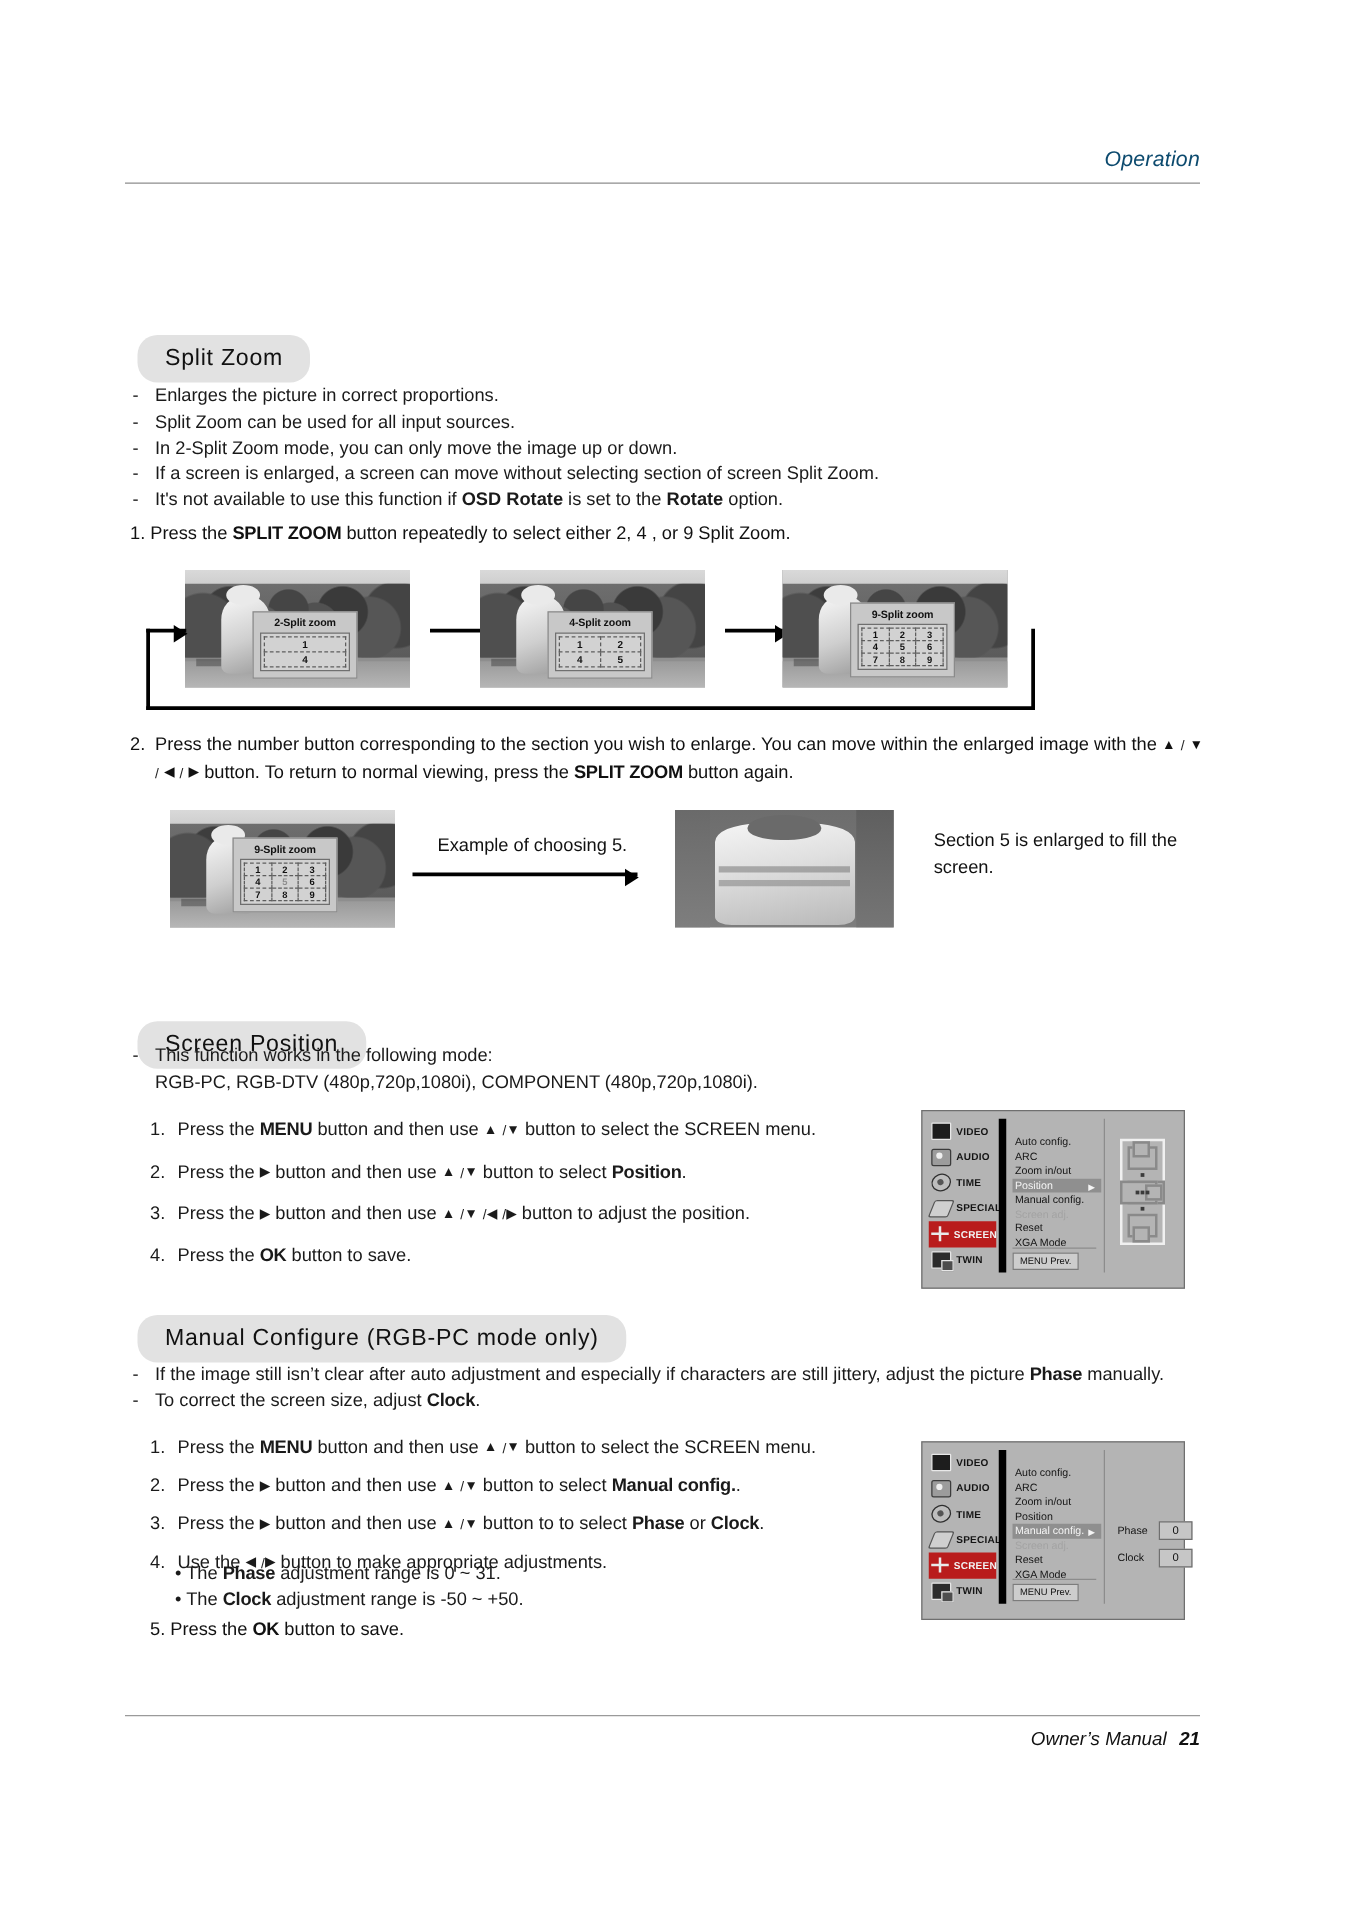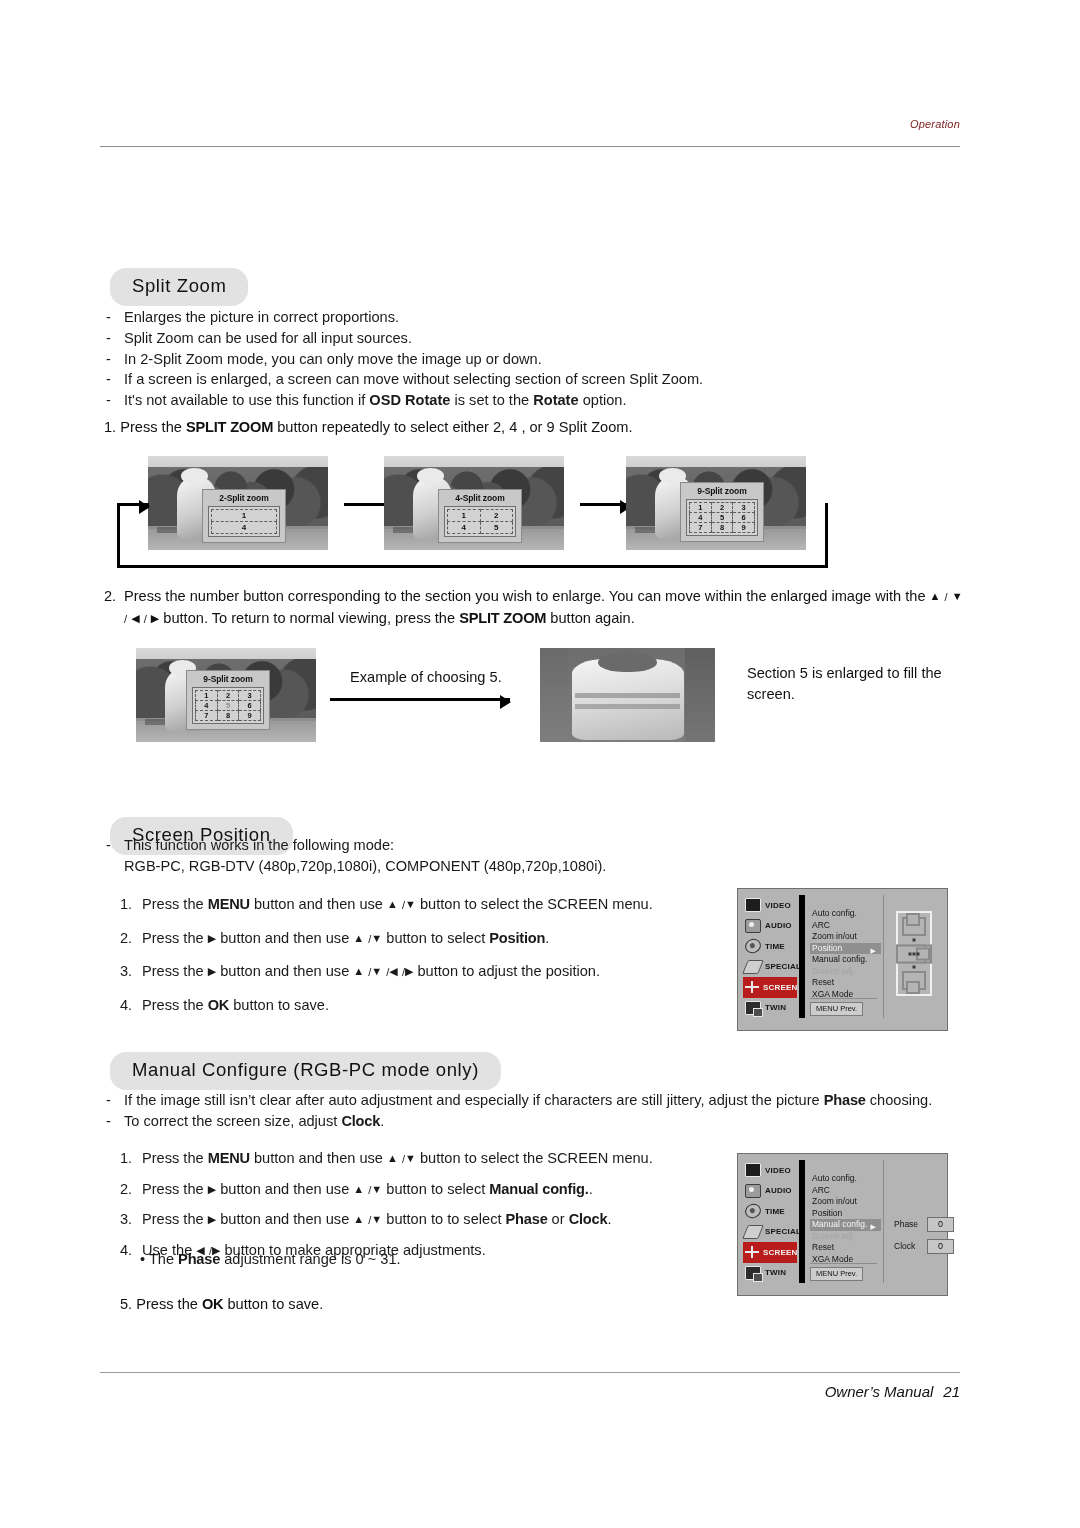--- a/index.html
+++ b/index.html
@@ -12,37 +12,37 @@
     font-family: "Liberation Sans", sans-serif;
     color: #1a1a1a;
     overflow: hidden;
   }
   .page { position: absolute; inset: 0; }
 
   
   .runhead {
     position: absolute; left: 100px; top: 118px; width: 860px;
     text-align: right;
-    font-style: italic; font-size: 11px; color: #7f1d1d;
+    font-style: italic; font-size: 17px; color: #0c4a6e;
     letter-spacing: .2px;
   }
   .rule-top {
     position: absolute; left: 100px; top: 146px; width: 860px; height: 1px;
     background: #8d8d8d;
   }
   .rule-bottom {
     position: absolute; left: 100px; top: 1372px; width: 860px; height: 1px;
     background: #9a9a9a;
   }
   .footer {
     position: absolute; left: 100px; top: 1383px; width: 860px;
     text-align: right;
     font-style: italic; font-size: 15px; color: #111;
   }
-  .footer .pg { font-style: italic; padding-left: 10px; font-weight: 400;}
+  .footer .pg { font-style: italic; padding-left: 10px; font-weight: 700;}
 
   
   .pill {
     position: absolute;
     background: #e2e2e2;
     border-radius: 16px;
     font-size: 18.5px;
     color: #111;
     letter-spacing: .6px;
     padding: 7px 22px 9px 22px;
@@ -530,21 +530,21 @@
         <div class="dotD"></div>
         <div class="dotL"></div>
         <div class="dotR"></div>
       </div>
     </div>
   </div>
 
   <div class="pill" style="left:110px; top:1052px;">Manual Configure (RGB-PC mode only)</div>
 
   <div class="dashlist" style="left:104px; top:1090px; width:860px;">
-    <div class="li"><span class="dash">-</span><span>If the image still isn’t clear after auto adjustment and especially if characters are still jittery, adjust the picture </span><b class="bx">Phase</b><span> choosing.</span></div>
+    <div class="li"><span class="dash">-</span><span>If the image still isn’t clear after auto adjustment and especially if characters are still jittery, adjust the picture </span><b class="bx">Phase</b><span> manually.</span></div>
     <div class="li"><span class="dash">-</span><span>To correct the screen size, adjust </span><b class="bx">Clock</b><span>.</span></div>
   </div>
 
   <div class="numlist tight" style="left:120px; top:1148px; width:600px;">
     <div class="li">
       <span class="num">1.</span>
       <span class="cont">Press the <b class="bx">MENU</b> button and then use <span class="arrowg">▲</span> <span class="slash">/</span><span class="arrowg">▼</span> button to select the SCREEN menu.</span>
     </div>
     <div class="li">
       <span class="num">2.</span>
@@ -555,20 +555,21 @@
       <span class="cont">Press the <span class="arrowg">▶</span> button and then use <span class="arrowg">▲</span> <span class="slash">/</span><span class="arrowg">▼</span> button to to select <b class="bx">Phase</b> or <b class="bx">Clock</b>.</span>
     </div>
     <div class="li">
       <span class="num">4.</span>
       <span class="cont">Use the <span class="arrowg">◀</span> <span class="slash">/</span><span class="arrowg">▶</span> button to make appropriate adjustments.</span>
     </div>
   </div>
 
   <div class="bullets" style="left:140px; top:1249px; width:500px;">
     <div>• The <b class="bx">Phase</b><span> adjustment range is 0 ~ 31.</span></div>
+    <div>• The <b class="bx">Clock</b><span> adjustment range is -50 ~ +50.</span></div>
   </div>
 
   <div class="txt" style="left:120px; top:1294px; width:600px;">
     <span>5.</span> Press the <b class="bx">OK</b> button to save.
   </div>
 
   <div class="osd" style="left:737px; top:1153px; width:211px; height:143px;">
     <div class="osd-side">
       <div class="item">
           <span class="ico video"></span>

